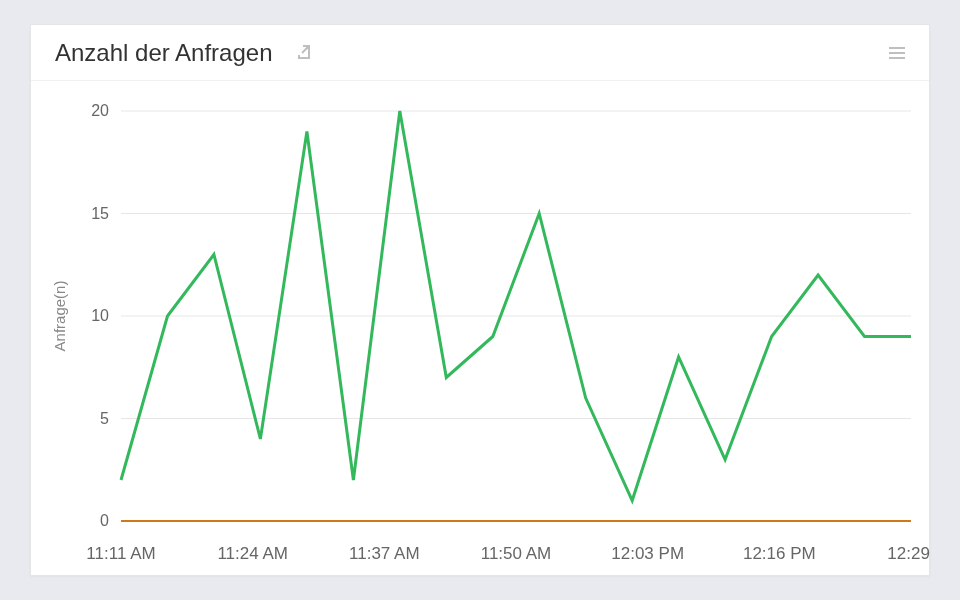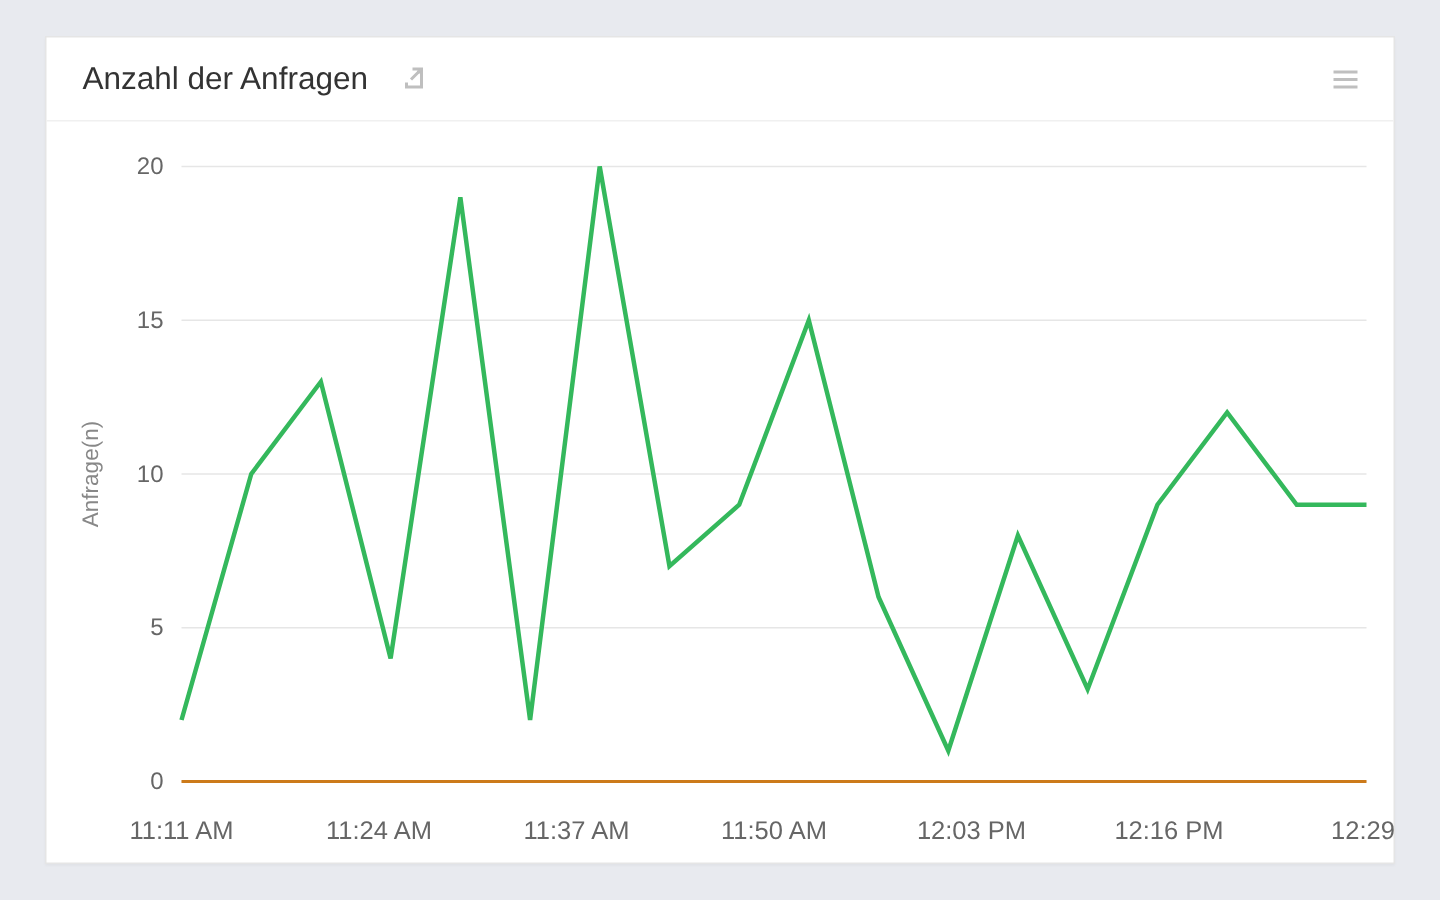--- a/index.html
+++ b/index.html
@@ -18,21 +18,21 @@
     box-shadow: 0 1px 2px rgba(0,0,0,0.04);
   }
   .card-header {
     display: flex;
     align-items: center;
     height: 56px;
     padding: 0 24px;
     border-bottom: 1px solid #f0f0f0;
   }
   .card-title {
-    font-size: 21px;
+    font-size: 24px;
     color: #333;
     font-weight: 400;
     margin: 0;
   }
   .popout-icon {
     margin-left: 22px;
     color: #bfbfbf;
     cursor: pointer;
     display: inline-flex;
   }

